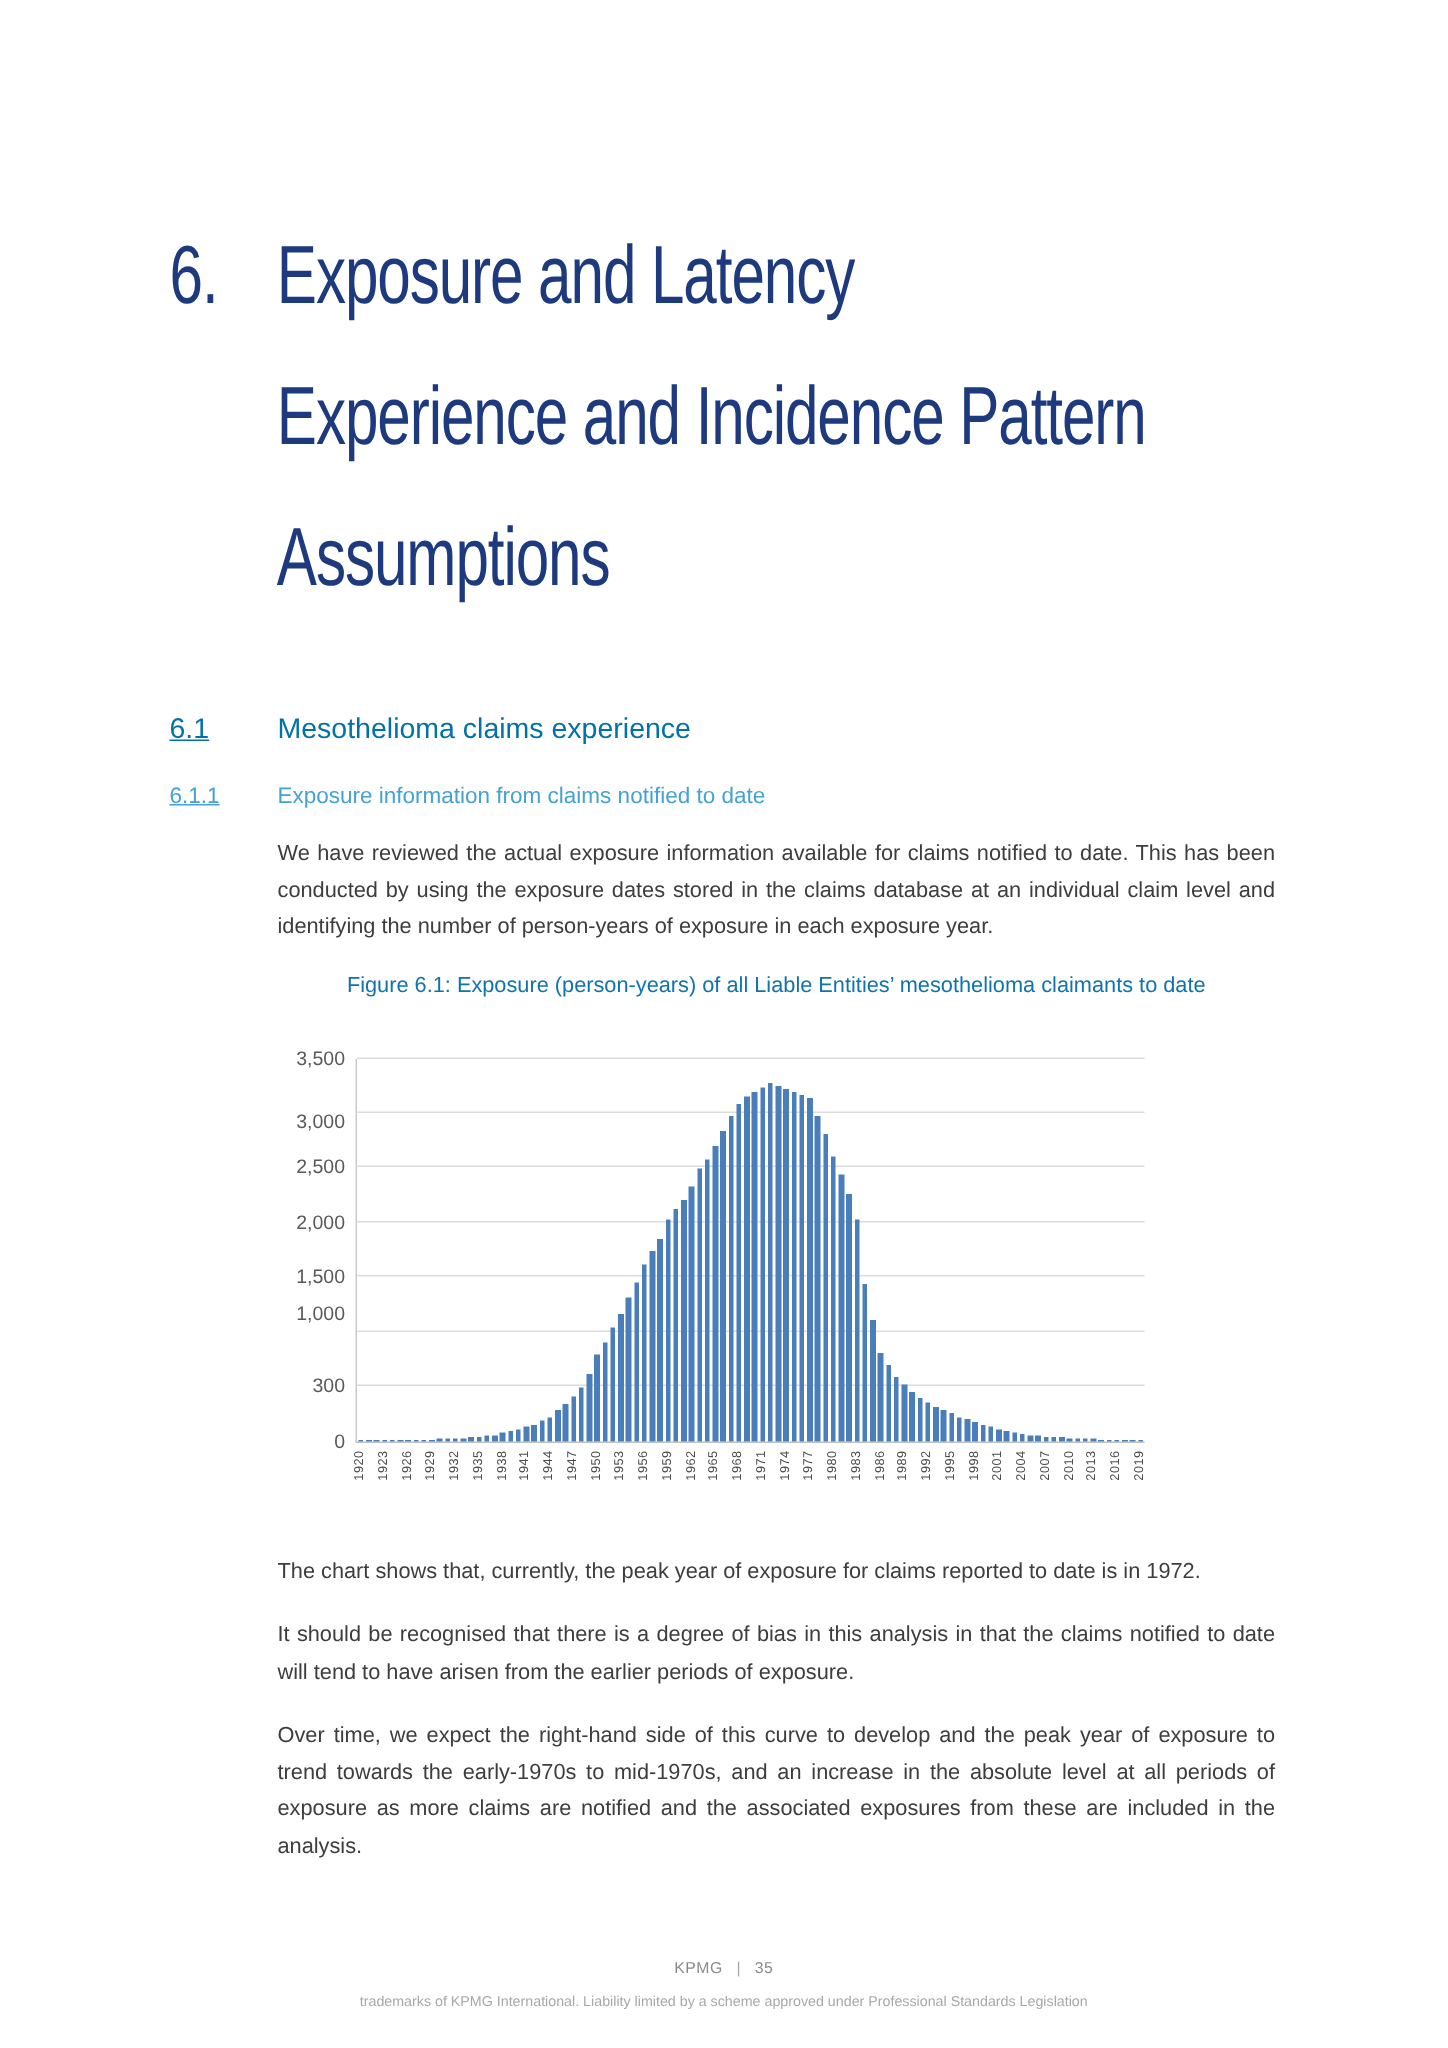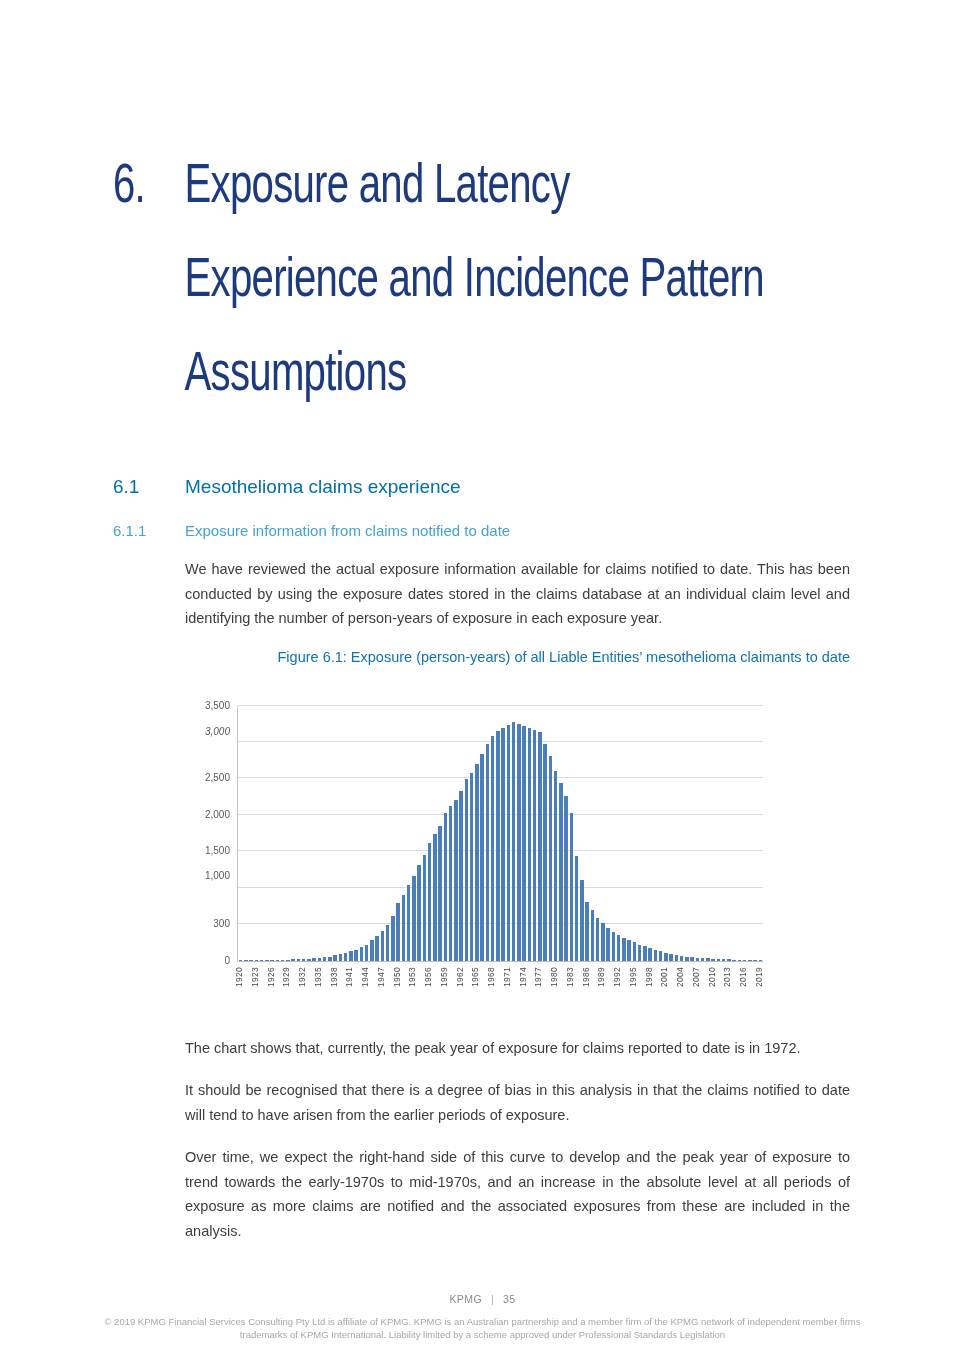--- a/index.html
+++ b/index.html
@@ -22,53 +22,53 @@
     font-size: 55px;
     line-height: 94px;
     font-weight: 400;
     letter-spacing: -1px;
   }
   .ch-num { width: 98px; flex: 0 0 98px; }
   .ch-title { flex: 1; }
   
   .content { margin: 0 115px 0 113px; }
   .sec-row { display: flex; align-items: baseline; }
-  .sec-num { width: 72px; flex: 0 0 72px; }
+  .sec-num { width: 72px; flex: 0 0 72px; text-decoration: underline; }
   .h2row { margin-top: 58px; font-size: 19px; color: #0072a8; }
   .h2row .sec-title { font-weight: 400; }
   .h3row { margin-top: 24px; font-size: 15px; color: #45a2d2; }
   .body-col { margin-left: 72px; width: 665px; }
   p.body {
     margin: 18px 0 10px 0;
     font-size: 14.5px;
     line-height: 24.5px;
     text-align: justify;
     color: #3d3d3d;
   }
   p.caption {
     margin: 14px 0 0 0;
     font-size: 14.5px;
     line-height: 24px;
     color: #0f74ae;
-    text-align: right;
+    text-align: center;
   }
   
   .figure { margin: 0 0 0 52px; width: 560px; }
   .plot {
     position: relative;
     margin-top: 37px;
     width: 525px; height: 255px;
     border-left: 1px solid #c9c9c9;
     border-bottom: 1px solid #bfbfbf;
   }
   .gridline { position: absolute; left: 0; right: 0; height: 1px; background: #dcdcdc; }
   .ylab {
     position: absolute;
     right: calc(100% + 8px);
-    font-size: 10px; line-height: 9px;
+    font-size: 13px; line-height: 9px;
     color: #595959;
     white-space: nowrap;
   }
   .bar { position: absolute; bottom: 0; }
   .xlabels { position: relative; width: 525px; height: 34px; }
   .xlab {
     position: absolute; top: 5px;
     width: 11px; line-height: 11px;
     writing-mode: vertical-rl;
     transform: rotate(180deg);
@@ -128,21 +128,21 @@
             <div class="ylab" style="bottom: 32.4286px;">300</div>
             <div class="gridline" style="bottom: 72.8571px; background: rgb(220, 220, 220);"></div>
             <div class="ylab" style="bottom: 81px;">1,000</div>
             <div class="gridline" style="bottom: 109.286px; background: rgb(220, 220, 220);"></div>
             <div class="ylab" style="bottom: 105.286px;">1,500</div>
             <div class="gridline" style="bottom: 145.714px; background: rgb(220, 220, 220);"></div>
             <div class="ylab" style="bottom: 141.714px;">2,000</div>
             <div class="gridline" style="bottom: 182.143px; background: rgb(220, 220, 220);"></div>
             <div class="ylab" style="bottom: 178.143px;">2,500</div>
             <div class="gridline" style="bottom: 218.571px; background: rgb(220, 220, 220);"></div>
-            <div class="ylab" style="bottom: 225px; font-style: italic;">3,000</div>
+            <div class="ylab" style="bottom: 209px;">3,000</div>
             <div class="gridline" style="bottom: 255px; background: rgb(220, 220, 220);"></div>
             <div class="ylab" style="bottom: 251px;">3,500</div>
             <div class="bar" style="left: 0.9px; width: 3.5px; height: 0.145714px; background: rgb(74, 126, 187);"></div>
             <div class="bar" style="left: 6.15px; width: 3.5px; height: 0.218571px; background: rgb(74, 126, 187);"></div>
             <div class="bar" style="left: 11.4px; width: 3.5px; height: 0.218571px; background: rgb(74, 126, 187);"></div>
             <div class="bar" style="left: 16.65px; width: 3.5px; height: 0.291429px; background: rgb(74, 126, 187);"></div>
             <div class="bar" style="left: 21.9px; width: 3.5px; height: 0.364286px; background: rgb(74, 126, 187);"></div>
             <div class="bar" style="left: 27.15px; width: 3.5px; height: 0.437143px; background: rgb(74, 126, 187);"></div>
             <div class="bar" style="left: 32.4px; width: 3.5px; height: 0.51px; background: rgb(74, 126, 187);"></div>
             <div class="bar" style="left: 37.65px; width: 3.5px; height: 0.582857px; background: rgb(74, 126, 187);"></div>
@@ -281,18 +281,17 @@
       <p class="body">It should be recognised that there is a degree of bias in this analysis in that the claims notified to date will tend to have arisen from the earlier periods of exposure.</p>
       <p class="body">Over time, we expect the right-hand side of this curve to develop and the peak year of exposure to trend towards the early-1970s to mid-1970s, and an increase in the absolute level at all periods of exposure as more claims are notified and the associated exposures from these are included in the analysis.</p>
     </div>
   </div>
 
   <div class="footer">
     <div class="pageno">
       <span>KPMG</span><span class="sep">|</span><span>35</span>
     </div>
     <div class="legal">
-      <div>© 2019 KPMG Financial Services Consulting Pty Ltd is affiliate of KPMG. KPMG is an Australian partnership and a member firm of the KPMG network of independent member firms</div>
       <div>trademarks of KPMG International. Liability limited by a scheme approved under Professional Standards Legislation</div>
     </div>
   </div>
 
 </div>
 
 </body></html>

